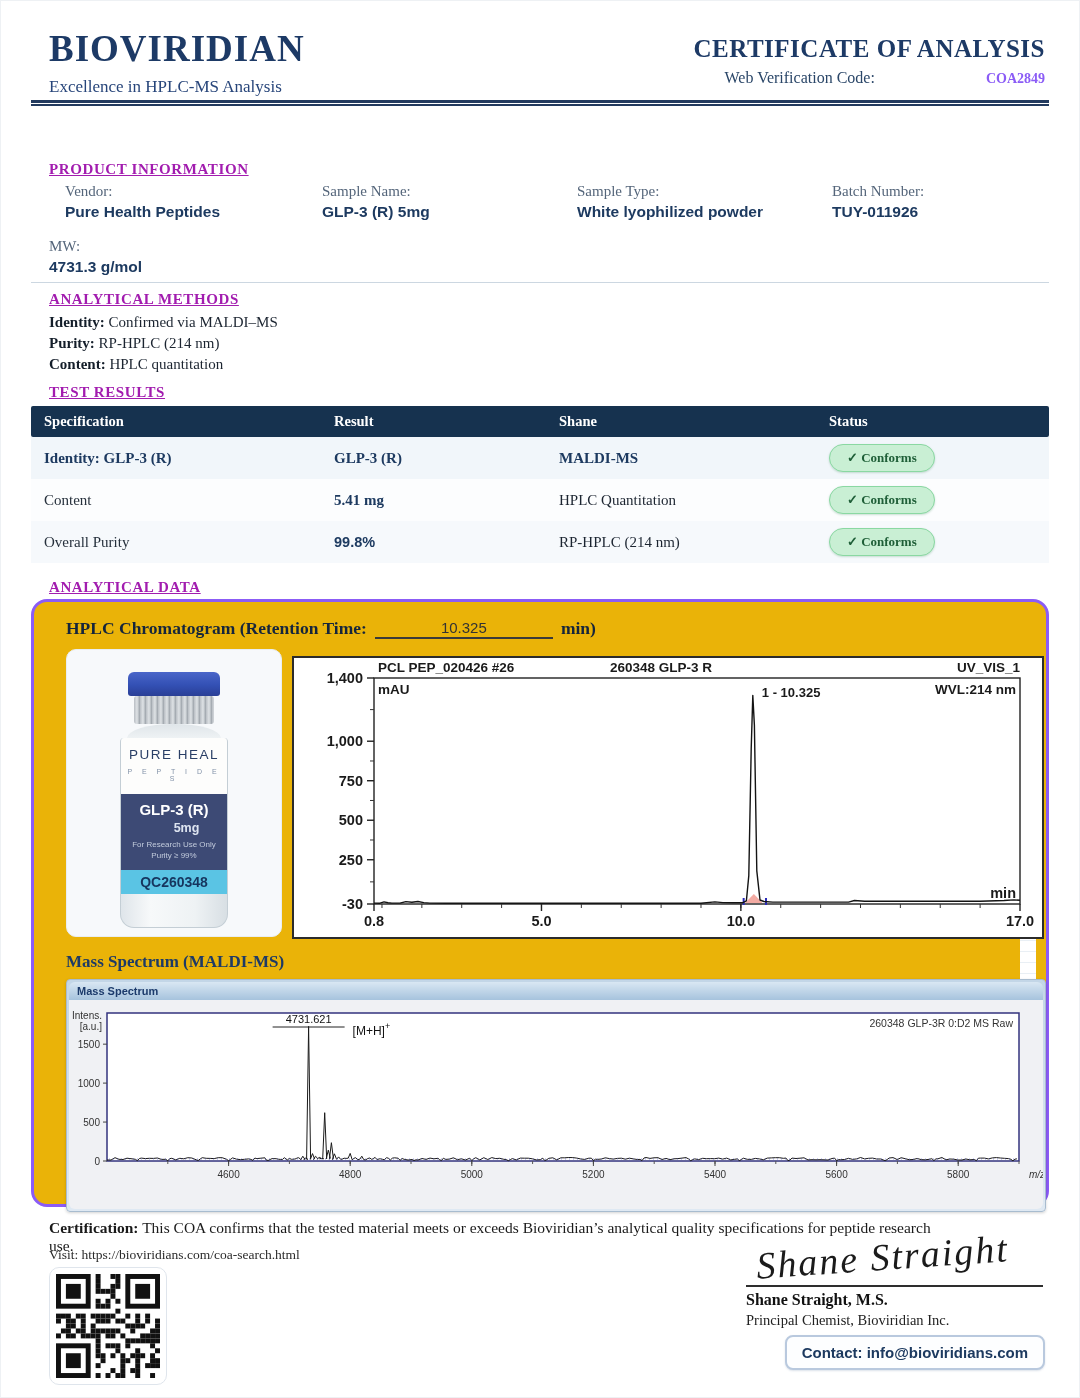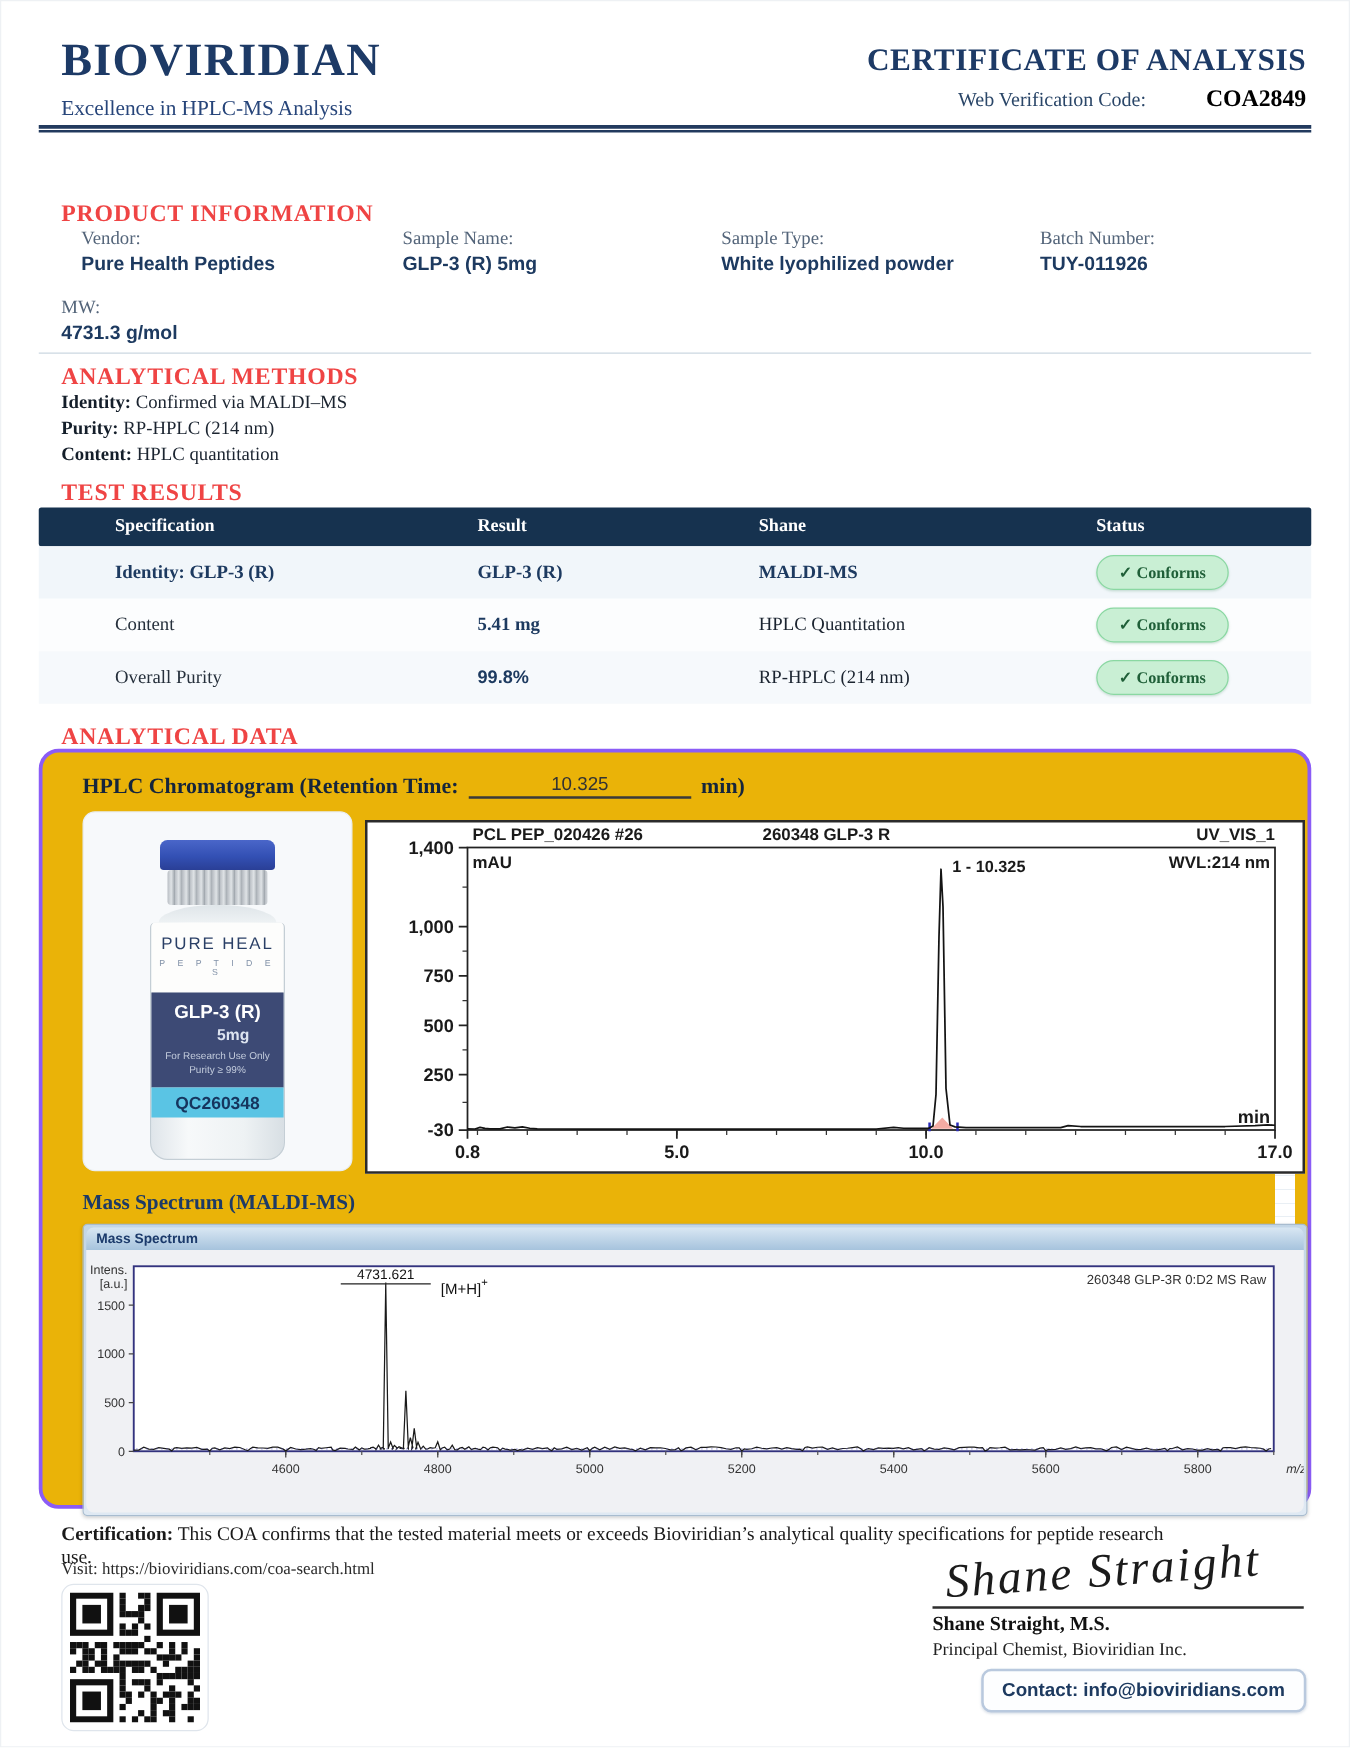--- a/index.html
+++ b/index.html
@@ -14,45 +14,45 @@
          border:1px solid #eef1f4; }
 
   
   .logo{ position:absolute; left:48px; top:26px; font-size:37px; font-weight:bold;
          color:#1d3a66; letter-spacing:1px; }
   .tagline{ position:absolute; left:48px; top:76px; font-size:17px; color:#27457a; }
   .coa-title{ position:absolute; right:34px; top:34px; font-size:25px; font-weight:bold;
               color:#1d3a66; letter-spacing:.5px; }
   .verify-row{ position:absolute; right:34px; top:68px; display:flex; align-items:baseline; }
   .verify-label{ font-size:16px; color:#2a4668; }
-  .verify-code{ font-size:19px; font-weight:bold; color:#000000; margin-left:48px; }
+  .verify-code{ font-size:14px; font-weight:bold; color:#8b5cf6; margin-left:111px; }
   .dbl-rule{ position:absolute; left:30px; right:30px; top:99px; height:6px;
              border-top:3px solid #223a5e; border-bottom:2px solid #223a5e; }
 
   
-  .sec-h{ position:absolute; font-size:19px; font-weight:bold; color:#ef4444;
-          letter-spacing:.6px; }
+  .sec-h{ position:absolute; font-size:15px; font-weight:bold; color:#a21caf;
+          letter-spacing:.6px;text-decoration:underline; }
 
   
   .pi-grid{ position:absolute; left:64px; top:182px; display:grid;
             grid-template-columns:257px 255px 255px 230px; }
   .f-label{ font-size:15px; color:#54657a; }
   .f-value{ font-family:var(--sans); font-size:15.5px; font-weight:bold; color:#1d3a60;
             margin-top:3px; }
   .mw-block{ position:absolute; left:48px; top:237px; }
   .divider{ position:absolute; left:30px; right:30px; height:0; border-top:1px solid #ccd7e1; }
 
   
   .am-list{ position:absolute; left:48px; top:311px; font-size:15px; line-height:21px; }
   .am-list b{ color:#141e2a; }
 
   
   .res-table{ position:absolute; left:30px; right:30px; top:405px; }
   .tr{ display:grid; grid-template-columns:290px 225px 270px 1fr; align-items:center; }
-  .tr > div{ padding-left:13px;margin-left:48px; }
+  .tr > div{ padding-left:13px; }
   .thead{ background:var(--navy-dark); height:31px; color:#fff; font-weight:bold;
           font-size:14.5px; border-radius:2px; }
   .trow{ min-height:42px; font-size:15px; }
   .trow.alt0{ background:#f1f6fa; }
   .trow.alt1{ background:#fcfdfe; }
   .trow.alt2{ background:#f6f9fc; }
   .trow .spec{ color:#26303c; }
   .trow.em .spec, .trow.em .method{ font-weight:bold; color:#1d3a60; }
   .trow .result{ font-weight:bold; color:#1d3a60; }
   .trow:nth-child(3) .result{ font-family:var(--sans); font-size:14.5px; }

